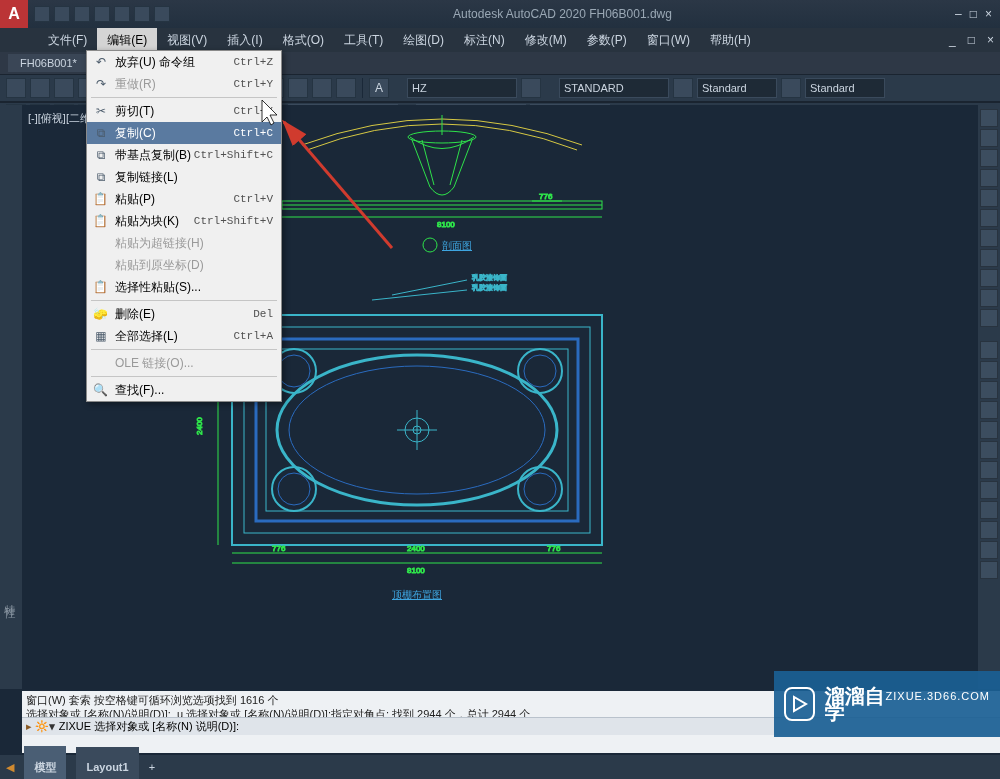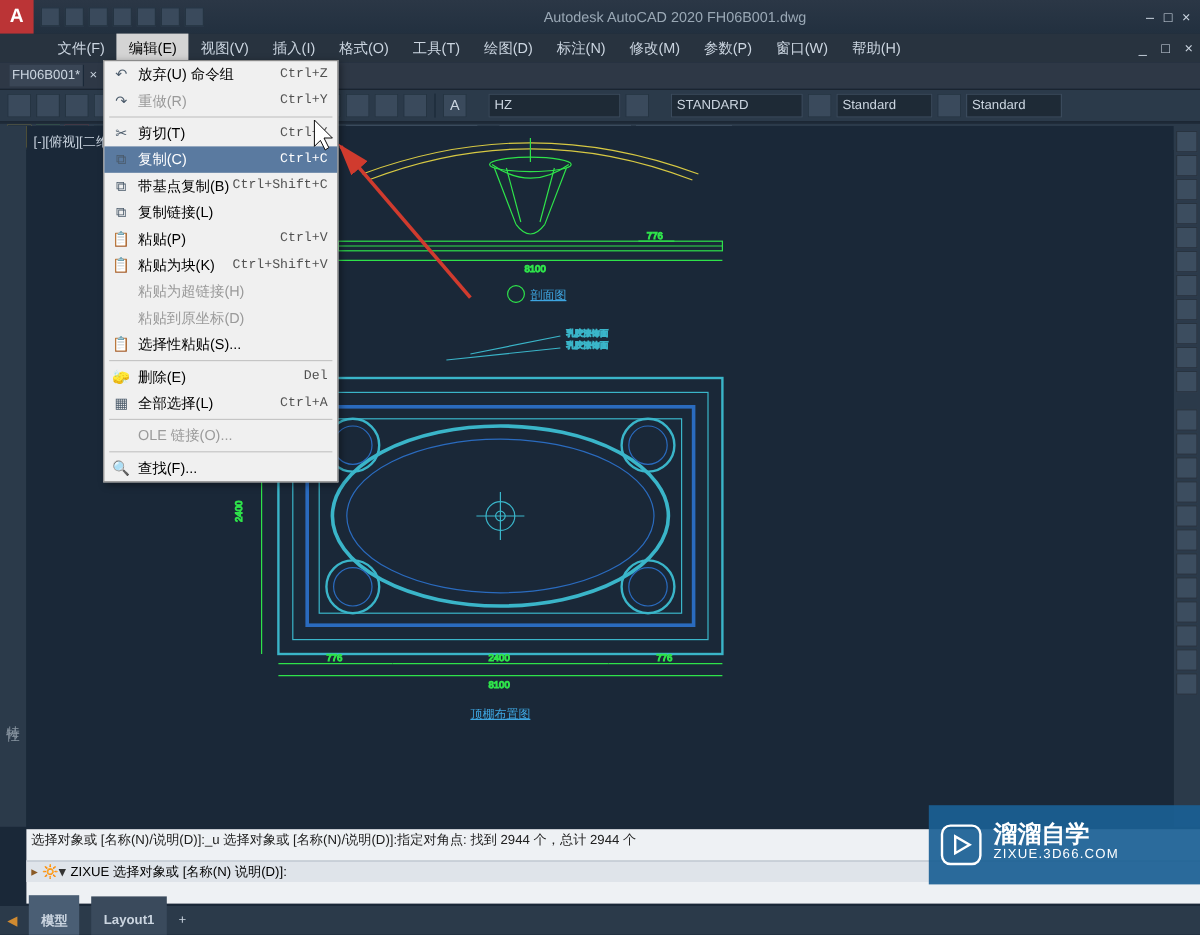--- a/index.html
+++ b/index.html
@@ -7,21 +7,21 @@
   .titlebar { height: 28px; background: linear-gradient(#2b3746,#22303f); display: flex; align-items: center; color: #cbd5e0; font-size: 12px; }
   .logo { width: 28px; height: 28px; background: #bb3436; display: flex; align-items:center; justify-content:center; color:#fff; font-weight:bold; font-size:16px; }
   .qat { display:flex; gap:4px; margin-left:6px; }
   .qat span { width:16px; height:16px; display:inline-block; }
   .title-center { flex:1; text-align:center; color:#9aa8b5; }
   .winbtns { display:flex; gap:8px; padding-right:8px; color:#cbd5e0; }
   .menubar { height: 24px; background:#28333f; display:flex; align-items:center; padding-left:38px; font-size:12px; color:#cbd5e0; }
   .menubar span { padding: 4px 10px; cursor:pointer; }
   .menubar span.open { background:#d4d4d4; color:#000;text-align:center; }
   .filetab-row { height:22px; background:#2e3846; display:flex; align-items:center; padding-left:8px; font-size:11px; color:#cbd5e0;}
-  .filetab { padding:3px 2px; background:#3a4656; border-right:1px solid #1a2838; }
+  .filetab { padding:3px 12px; background:#3a4656; border-right:1px solid #1a2838; }
   .toolbar { height:28px; background:#2b3a4a; border-top:1px solid #1a2430; border-bottom:1px solid #1a2430; display:flex; align-items:center; gap:4px; padding:0 6px; overflow:hidden;}
   .toolbar .sep { width:1px; height:20px; background:#1a2838; margin:0 2px;}
   .tb-btn { width:20px; height:20px; background:#3a4a5c; border:1px solid #253442; display:inline-block;}
   .tb-select { height:20px; background:#1e2a36; border:1px solid #3a4a5c; color:#cbd5e0; font-size:11px; padding:0 4px; display:flex; align-items:center; }
   .tb-select.wide { min-width:110px;margin-left:14px; }
   .layer-colorbox { width:12px; height:12px; display:inline-block; margin-right:4px; }
   
   .dropdown { position:absolute; left:86px; top:50px; width:196px; background:#f0f0f0; border:1px solid #8a8a8a; box-shadow:2px 2px 6px rgba(0,0,0,0.4); z-index:100; font-size:12px; color:#000;}
   .dropdown .row { height:22px; display:flex; align-items:center; padding:0 8px 0 4px; cursor:pointer;}
   .dropdown .row.selected { background:#5a7aa0; color:#fff;}
@@ -43,21 +43,21 @@
   .cmdarea { position:absolute; left:22px; right:0; bottom:26px; height:62px; background:#eef1f4; font-size:11px; color:#202020; padding:2px 4px; line-height:14px; font-family: "SimSun", monospace;}
   .statusbar { position:absolute; left:0; right:0; bottom:0; height:24px; background:#2b3a4a; display:flex; align-items:center; color:#cbd5e0; font-size:11px; padding:0 6px; gap:10px;}
   .statusbar .tab { padding:14px 10px; background:#3a4a5c;font-weight:bold;}
   .statusbar .tab.active { background:#4a5e74;}
   
   .cmdprompt { position:absolute; left:22px; right:0; bottom:44px; height:18px; background:#dfe4ea; border-top:1px solid #b9c2cc; display:flex; align-items:center; font-size:11px; padding:0 4px;}
   .cmdprompt input { flex:1; border:none; background:transparent; outline:none; font-size:11px; font-family:"SimSun",monospace;}
   
   .watermark { position:absolute; right:0; bottom:42px; width:226px; height:66px; background:rgba(26,96,148,0.92); color:#fff; display:flex; align-items:center; padding:0 10px; font-size:13px; z-index:50;}
   .watermark .wlogo { width:34px; height:34px; border:2px solid #fff; border-radius:8px; display:flex; align-items:center; justify-content:center; margin-right:10px;}
-  .watermark .wtxt { display:flex; flex-direction:column; line-height:16px;}
+  .watermark .wtxt { display:flex; flex-direction:row; line-height:16px;}
   .watermark .brand { font-size:20px; font-weight:bold;}
   .watermark .site { font-size:11px; letter-spacing:1px;}
   
   .anno-arrow-svg { position:absolute; left:0; top:0; pointer-events:none; z-index:150;}
   .vlabel { position:absolute; left:2px; bottom:180px; writing-mode:vertical-rl; color:#8a96a2; font-size:11px;}
 </style>
 </head>
 <body>
 
 <div class="titlebar">
@@ -358,20 +358,21 @@
     </marker>
   </defs>
   <line x1="392" y1="248" x2="284" y2="122" stroke="#d03b2e" stroke-width="3" marker-end="url(#ah)"></line>
 
   <g transform="translate(262,100)">
     <path d="M0,0 L0,22 L5,17 L9,25 L12,23 L8,15 L15,15 Z" fill="#fff" stroke="#000" stroke-width="0.8"></path>
   </g>
 </svg>
 
 <div class="cmdarea">
+  <div>窗口(W) 套索  按空格键可循环浏览选项找到 1616 个</div>
   <div>选择对象或 [名称(N)/说明(D)]:_u 选择对象或 [名称(N)/说明(D)]:指定对角点: 找到 2944 个，总计 2944 个</div>
 </div>
 
 <div class="cmdprompt">
   <span style="color:#8a5a25; margin-right:4px;">▸</span>
   <span style="color:#333; font-weight:bold; margin-right:4px;">🔆▾</span>
   <span>ZIXUE 选择对象或 [名称(N) 说明(D)]:</span>
   <input type="text" value="" style="">
 </div>
 

